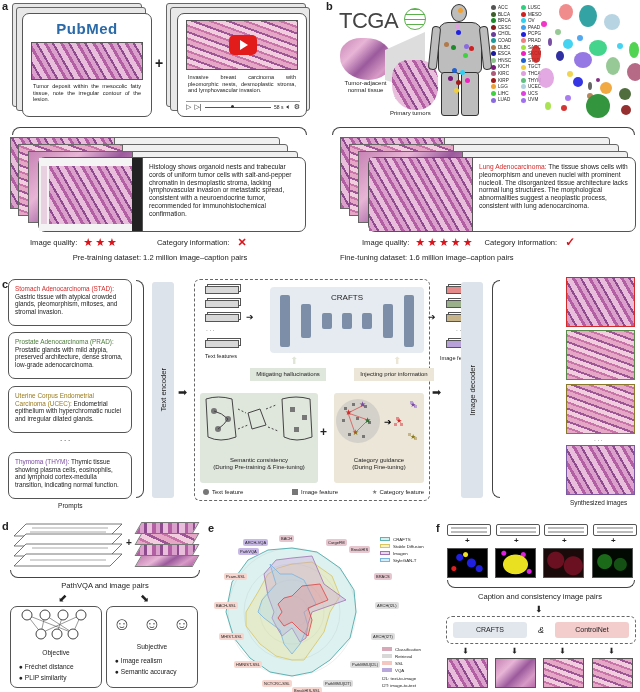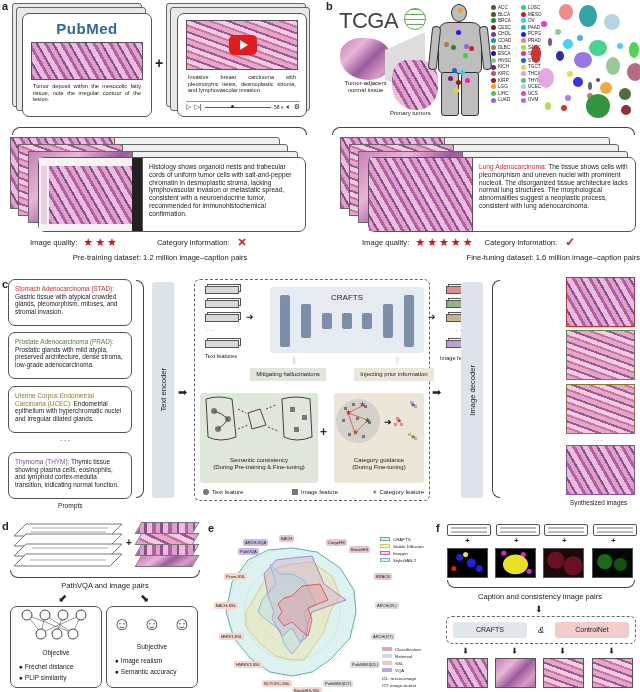--- a/index.html
+++ b/index.html
@@ -206,21 +206,21 @@
     <span style="color:#d42a2a">Lung Adenocarcinoma:</span><span> The tissue shows cells with pleomorphism and uneven nuclei with prominent nucleoli. The disorganized tissue architecture lacks normal lung structures. The morphological abnormalities suggest a neoplastic process, consistent with lung adenocarcinoma.</span>
   </div>
 </div>
 
 <div class="abs mid" style="left:362px;top:238px;width:280px;display:flex;align-items:center">
   <span>Image quality:</span>
   <span class="star" style="font-size:11px;margin-left:6px;letter-spacing:2px">★★★★★</span>
   <span style="margin-left:10px">Category information:</span>
   <span style="color:#d9141b;font-weight:bold;font-size:12px;margin-left:8px">✓</span>
 </div>
-<div class="abs mid" style="left:340px;top:253px;width:300px;text-align:right">Fine-tuning dataset: 1.6 million image–caption pairs</div>
+<div class="abs mid" style="left:340px;top:253px;width:300px;text-align:left">Fine-tuning dataset: 1.6 million image–caption pairs</div>
 
 <div class="abs plabel" style="left:2px;top:278px">c</div>
 
 <div class="abs card" style="left:8px;top:279px;width:124px;height:47px;border-radius:7px">
   <div class="btxt" style="padding:5px 6px">
     <span style="color:#d42a2a">Stomach Adenocarcinoma (STAD):</span><span> Gastric tissue with atypical crowded glands, pleomorphism, mitoses, and stromal invasion.</span>
   </div>
 </div>
 <div class="abs card" style="left:8px;top:332px;width:124px;height:47px;border-radius:7px">
   <div class="btxt" style="padding:5px 6px">

